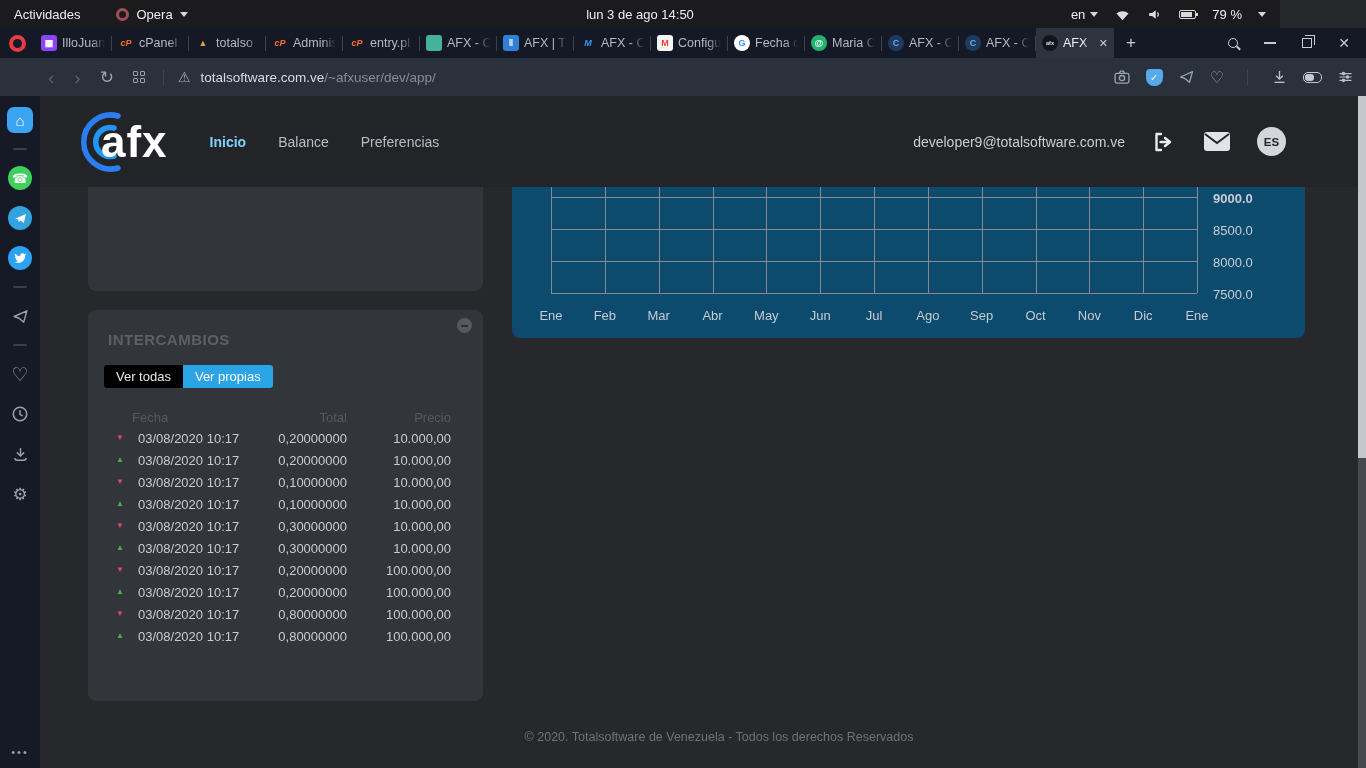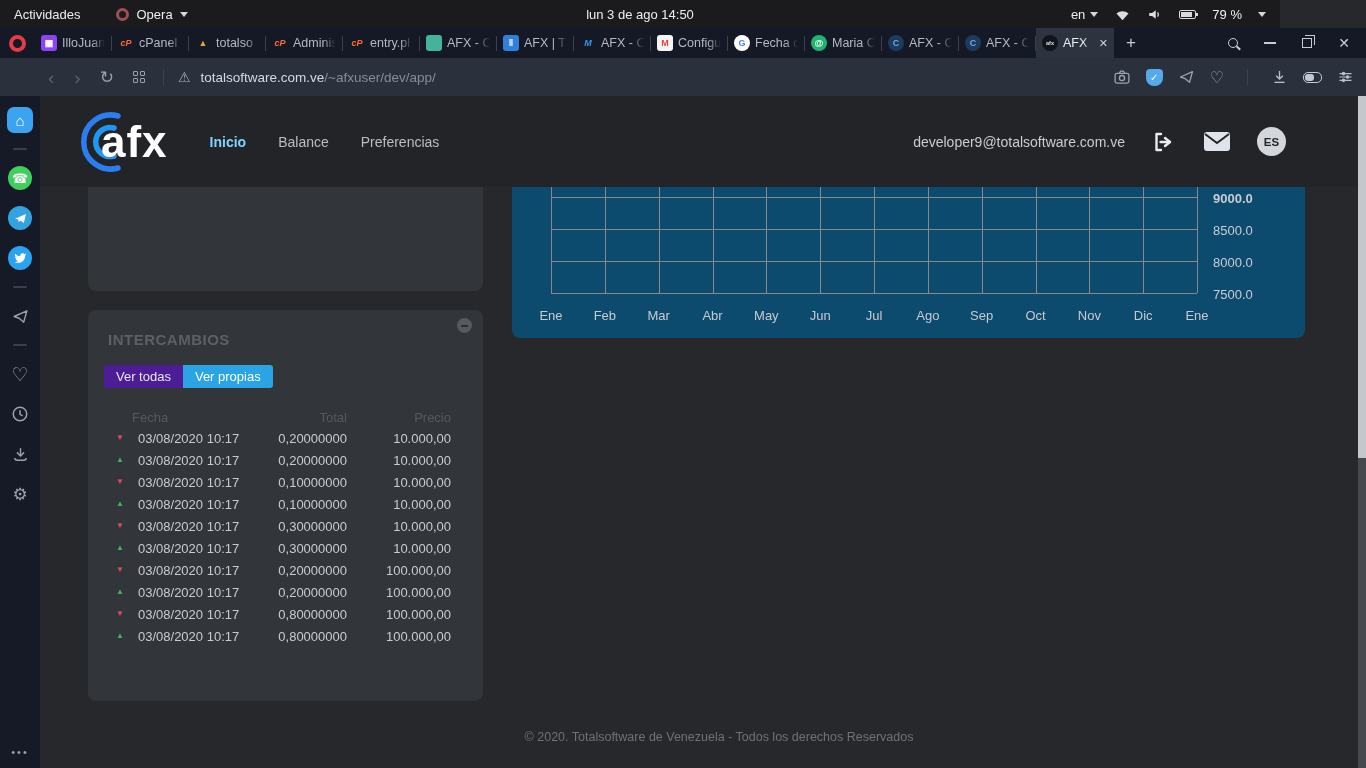--- a/index.html
+++ b/index.html
@@ -101,21 +101,21 @@
   .ytick.b { font-weight:bold; }
   .xtick { position:absolute; top:121px; font-size:13px; color:#c6cad1; transform:translateX(-50%); }
 
   
   .ex-panel { position:absolute; left:88px; top:310px; width:395px; height:391px; background:#323539; border-radius:8px; }
   .collapse-btn { position:absolute; right:11px; top:8px; width:15px; height:15px; border-radius:50%;
                   background:#56595f; display:flex; align-items:center; justify-content:center; }
   .collapse-btn i { width:7px; height:2px; background:#2b2d31; display:block; }
   .ex-title { position:absolute; left:20px; top:21px; font-size:15px; font-weight:bold; letter-spacing:0.5px; color:#5c6067; }
   .filters { position:absolute; left:16px; top:55px; display:flex; font-size:13px; }
-  .filter-btn { padding:4px 12px; color:#e6e8ec; background:#4c1d95; cursor:pointer; }
+  .filter-btn { padding:4px 12px; color:#e6e8ec; background:#000000; cursor:pointer; }
   .filter-btn:first-child { border-radius:3px 0 0 3px; }
   .filter-btn:last-child { border-radius:0 3px 3px 0; }
   .filter-btn.active { background:#2aa4e4; color:#fff; }
   .ex-table { position:absolute; left:24px; top:97px; width:339px; font-size:13px; }
   .xrow { display:grid; grid-template-columns:20px 115px 100px 104px; align-items:center; height:22px; color:#c8ccd2; }
   .xrow.head { color:#55595f; height:20px; }
   .c-fecha { padding-left:6px; }
   .head .c-fecha { text-align:left; padding-left:0; }
   .c-right { text-align:right; }
   .tri { font-size:8px; line-height:1; padding-left:4px; }

